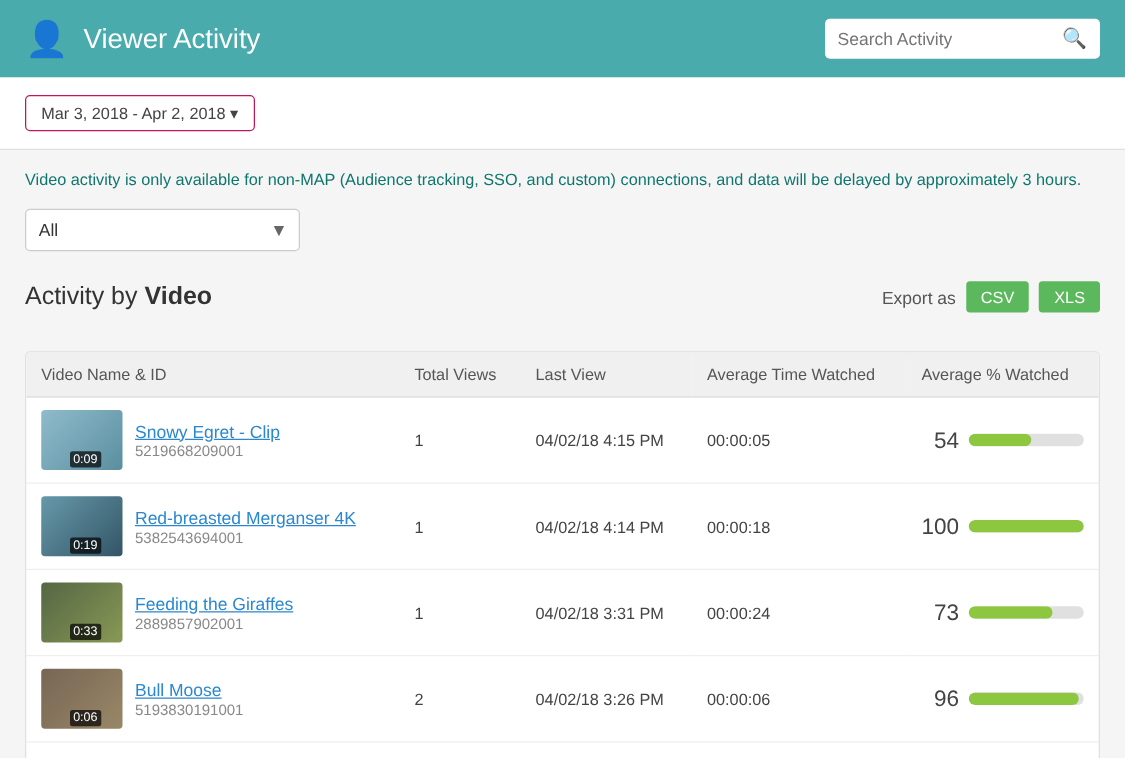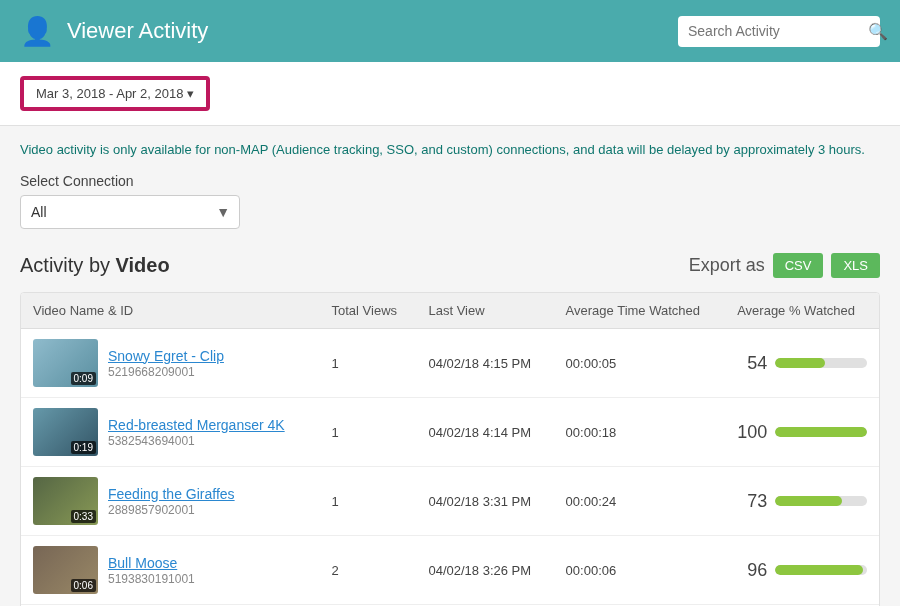--- a/index.html
+++ b/index.html
@@ -27,21 +27,21 @@
     .header-icon {
       color: white;
       font-size: 28px;
     }
     .search-box {
       display: flex;
       align-items: center;
       background: white;
       border-radius: 4px;
       padding: 6px 10px;
-      width: 202px;
+      width: 220px;
     }
     .search-box input {
       border: none;
       outline: none;
       font-size: 14px;
       width: 180px;
       color: #666;
     }
     .search-icon {
       color: #aaa;
@@ -73,21 +73,21 @@
       background: #4aabac;
       color: white;
     }
     .filter-btn.inactive {
       background: #e8e8e8;
       color: #555;
     }
     .date-range-selector {
       display: flex;
       align-items: center;
-      border: 4px solid #be185d;
+      border: 1px solid #be185d;
       border-radius: 4px;
       padding: 6px 12px;
       background: white;
       font-size: 13px;
       color: #444;
       cursor: pointer;
       gap: 8px;
     }
 
     
@@ -128,37 +128,37 @@
       transform: translateY(-50%);
       pointer-events: none;
       color: #666;
     }
 
     
     .activity-header {
       display: flex;
       align-items: center;
       justify-content: space-between;
-      margin-bottom: 14px;
+      margin-bottom: 31px;
     }
     .activity-title {
       font-size: 20px;
       font-weight: 300;
       color: #333;
     }
     .activity-title strong {
       font-weight: 700;
     }
     .export-area {
       display: flex;
       align-items: center;
       gap: 8px;
     }
     .export-label {
-      font-size: 18px;
+      font-size: 14px;
       color: #555;
     }
     .export-btn {
       padding: 5px 12px;
       border: none;
       border-radius: 3px;
       font-size: 13px;
       font-weight: 400;
       cursor: pointer;
       color: white;
@@ -205,21 +205,21 @@
       height: 48px;
       background: #555;
       border-radius: 3px;
       position: relative;
       overflow: hidden;
       flex-shrink: 0;
     }
     .thumb-duration {
       position: absolute;
       bottom: 2px;
-      right: 2px;
+      right: 17px;
       background: rgba(0,0,0,0.7);
       color: white;
       font-size: 10px;
       padding: 1px 3px;
       border-radius: 2px;
     }
     
     .thumb-1 { background: linear-gradient(135deg, #8fbbcc 0%, #5a8fa0 100%); }
     .thumb-2 { background: linear-gradient(135deg, #6699aa 0%, #335566 100%); }
     .thumb-3 { background: linear-gradient(135deg, #556644 0%, #889955 100%); }
@@ -285,21 +285,20 @@
 
 <div class="filter-bar">
   <div class="date-range-selector">
     <span>Mar 3, 2018 - Apr 2, 2018 ▾</span>
   </div>
 </div>
 
 <div class="main">
   <p class="info-text">Video activity is only available for non-MAP (Audience tracking, SSO, and custom) connections, and data will be delayed by approximately 3 hours.</p>
 
-  <div class="select-label">Select Connection</div>
   <div class="connection-select-wrapper">
     <select class="connection-select">
       <option>All</option>
     </select>
     <span class="select-arrow">▼</span>
   </div>
 
   
   <div class="activity-header">
     <h2 class="activity-title">

